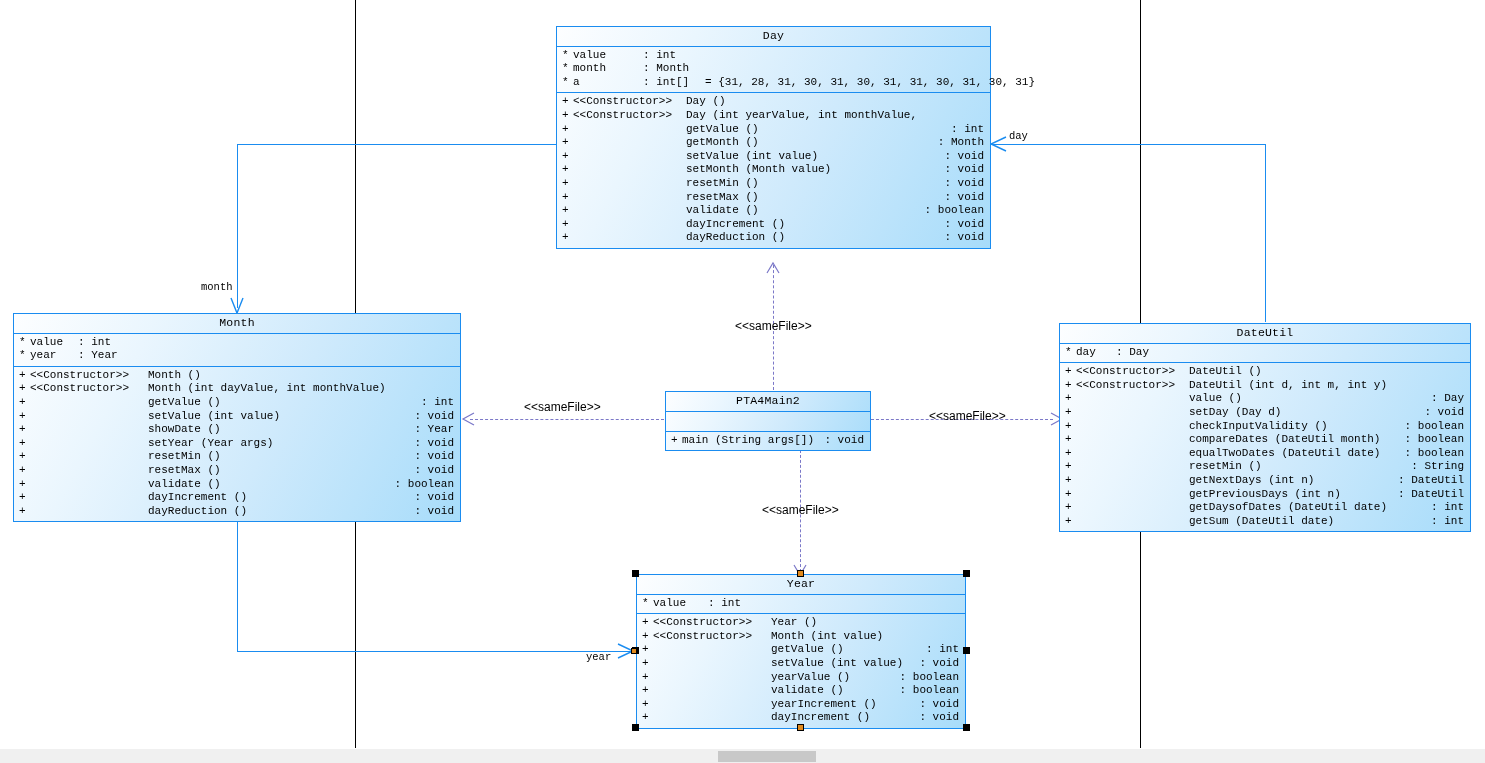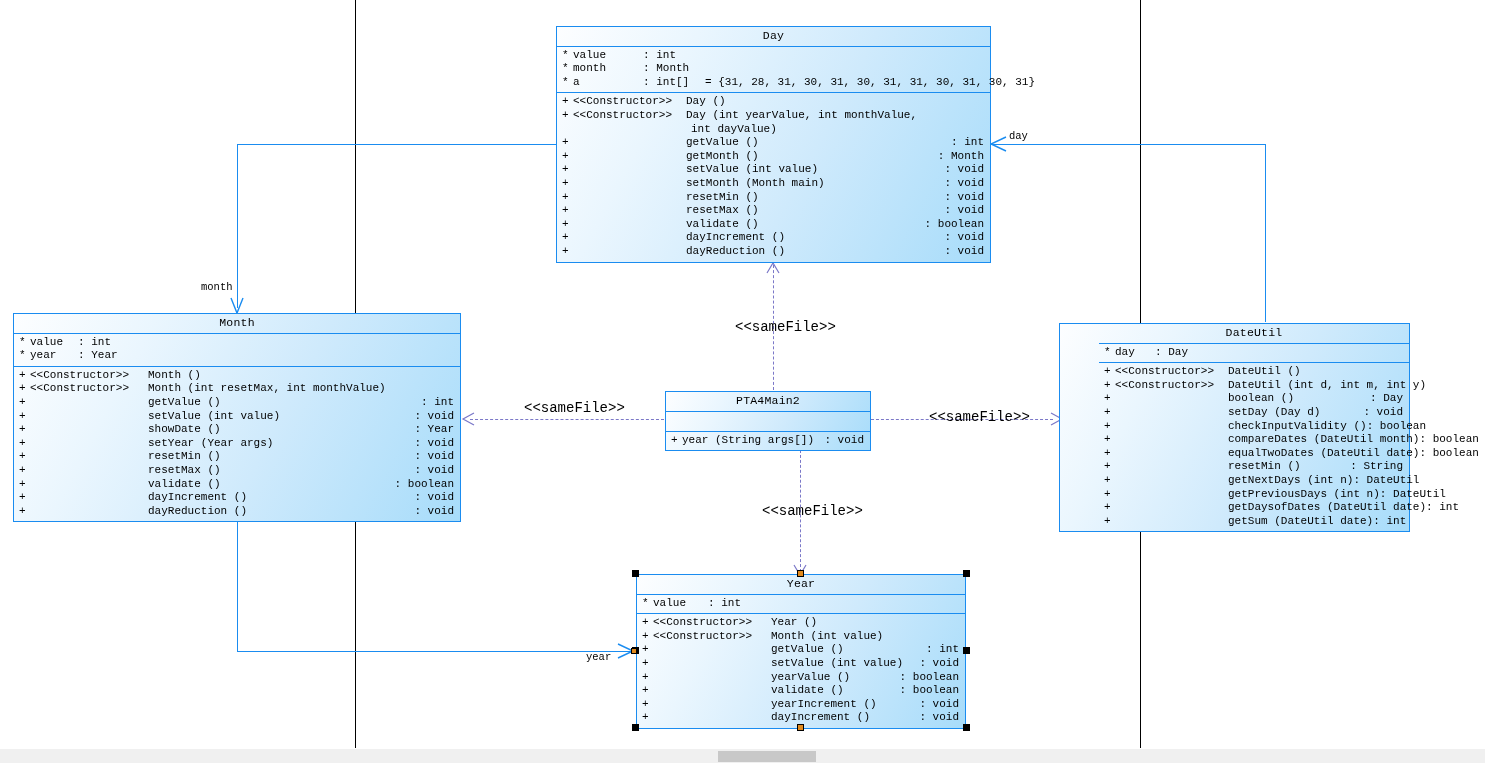--- a/index.html
+++ b/index.html
@@ -99,24 +99,24 @@
 
   .edge-label {
     position: absolute;
     font-size: 10.5px;
     color: #000000;
     white-space: nowrap;
     font-family: "Liberation Mono", "DejaVu Sans Mono", monospace;
   }
   .stereo-label {
     position: absolute;
-    font-size: 14px;
+    font-size: 12px;
     color: #000000;
     white-space: nowrap;
-    font-family: Liberation Mono, monospace;
+    font-family: Liberation Sans, sans-serif;
   }
 
   .arrow-svg { position: absolute; overflow: visible; }
 
   
   .handle {
     position: absolute;
     width: 7px;
     height: 7px;
     background: #000000;
@@ -205,47 +205,41 @@
         <span class="c-name">Day ()</span>
         <span class="c-ret"></span>
       </div>
       <div class="row">
         <span class="c-vis">+</span>
         <span class="c-stereo" style="width:113px">&lt;&lt;Constructor&gt;&gt;</span>
         <span class="c-name">Day (int yearValue, int monthValue,</span>
         <span class="c-ret"></span>
       </div>
       <div class="row">
-        <span class="c-vis"></span>
-        <span class="c-stereo" style="width:118px"></span>
-        <span class="c-name">int dayValue)</span>
-        <span class="c-ret"></span>
-      </div>
-      <div class="row">
         <span class="c-vis">+</span>
         <span class="c-stereo" style="width:113px"></span>
         <span class="c-name">getValue ()</span>
         <span class="c-ret">: int</span>
       </div>
       <div class="row">
         <span class="c-vis">+</span>
         <span class="c-stereo" style="width:113px"></span>
         <span class="c-name">getMonth ()</span>
         <span class="c-ret">: Month</span>
       </div>
       <div class="row">
         <span class="c-vis">+</span>
         <span class="c-stereo" style="width:113px"></span>
         <span class="c-name">setValue (int value)</span>
         <span class="c-ret">: void</span>
       </div>
       <div class="row">
         <span class="c-vis">+</span>
         <span class="c-stereo" style="width:113px"></span>
-        <span class="c-name">setMonth (Month main)</span>
+        <span class="c-name">setMonth (Month value)</span>
         <span class="c-ret">: void</span>
       </div>
       <div class="row">
         <span class="c-vis">+</span>
         <span class="c-stereo" style="width:113px"></span>
         <span class="c-name">resetMin ()</span>
         <span class="c-ret">: void</span>
       </div>
       <div class="row">
         <span class="c-vis">+</span>
@@ -291,21 +285,21 @@
     <div class="uml-section">
       <div class="row">
         <span class="c-vis">+</span>
         <span class="c-stereo" style="width:118px">&lt;&lt;Constructor&gt;&gt;</span>
         <span class="c-name">Month ()</span>
         <span class="c-ret"></span>
       </div>
       <div class="row">
         <span class="c-vis">+</span>
         <span class="c-stereo" style="width:118px">&lt;&lt;Constructor&gt;&gt;</span>
-        <span class="c-name">Month (int resetMax, int monthValue)</span>
+        <span class="c-name">Month (int dayValue, int monthValue)</span>
         <span class="c-ret"></span>
       </div>
       <div class="row">
         <span class="c-vis">+</span>
         <span class="c-stereo" style="width:118px"></span>
         <span class="c-name">getValue ()</span>
         <span class="c-ret">: int</span>
       </div>
       <div class="row">
         <span class="c-vis">+</span>
@@ -351,21 +345,21 @@
       </div>
       <div class="row">
         <span class="c-vis">+</span>
         <span class="c-stereo" style="width:118px"></span>
         <span class="c-name">dayReduction ()</span>
         <span class="c-ret">: void</span>
       </div>
     </div>
   </div>
 
-  <div class="uml-class" style="left:1059px; top:323px; width:351px;padding-left:39px;">
+  <div class="uml-class" style="left:1059px; top:323px; width:412px;">
     <div class="uml-title">DateUtil</div>
     <div class="uml-section">
       <div class="row">
         <span class="c-vis">*</span>
         <span class="c-name" style="width:40px">day</span>
         <span class="c-type">: Day</span>
       </div>
     </div>
     <div class="uml-section">
       <div class="row">
@@ -376,21 +370,21 @@
       </div>
       <div class="row">
         <span class="c-vis">+</span>
         <span class="c-stereo" style="width:113px">&lt;&lt;Constructor&gt;&gt;</span>
         <span class="c-name">DateUtil (int d, int m, int y)</span>
         <span class="c-ret"></span>
       </div>
       <div class="row">
         <span class="c-vis">+</span>
         <span class="c-stereo" style="width:113px"></span>
-        <span class="c-name">boolean ()</span>
+        <span class="c-name">value ()</span>
         <span class="c-ret">: Day</span>
       </div>
       <div class="row">
         <span class="c-vis">+</span>
         <span class="c-stereo" style="width:113px"></span>
         <span class="c-name">setDay (Day d)</span>
         <span class="c-ret">: void</span>
       </div>
       <div class="row">
         <span class="c-vis">+</span>
@@ -442,21 +436,21 @@
       </div>
     </div>
   </div>
 
   <div class="uml-class" style="left:665px; top:391px; width:206px;">
     <div class="uml-title">PTA4Main2</div>
     <div class="uml-section" style="height:14px;"></div>
     <div class="uml-section">
       <div class="row">
         <span class="c-vis">+</span>
-        <span class="c-name">year (String args[])</span>
+        <span class="c-name">main (String args[])</span>
         <span class="c-ret">: void</span>
       </div>
     </div>
   </div>
 
   <div class="uml-class" style="left:636px; top:574px; width:330px;">
     <div class="uml-title">Year</div>
     <div class="uml-section">
       <div class="row">
         <span class="c-vis">*</span>

